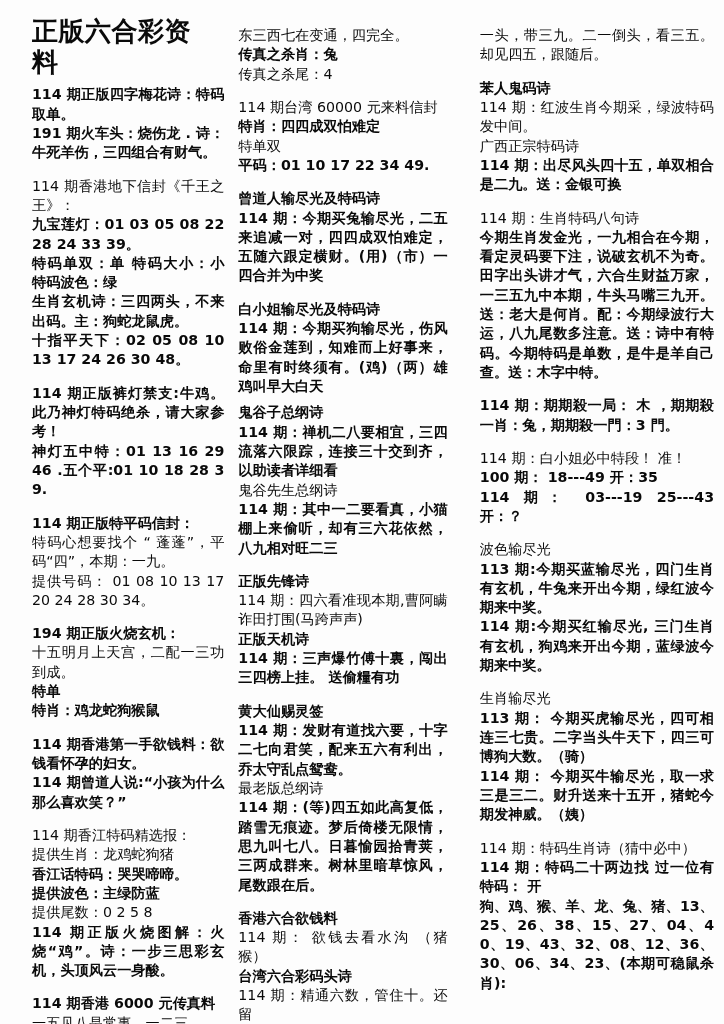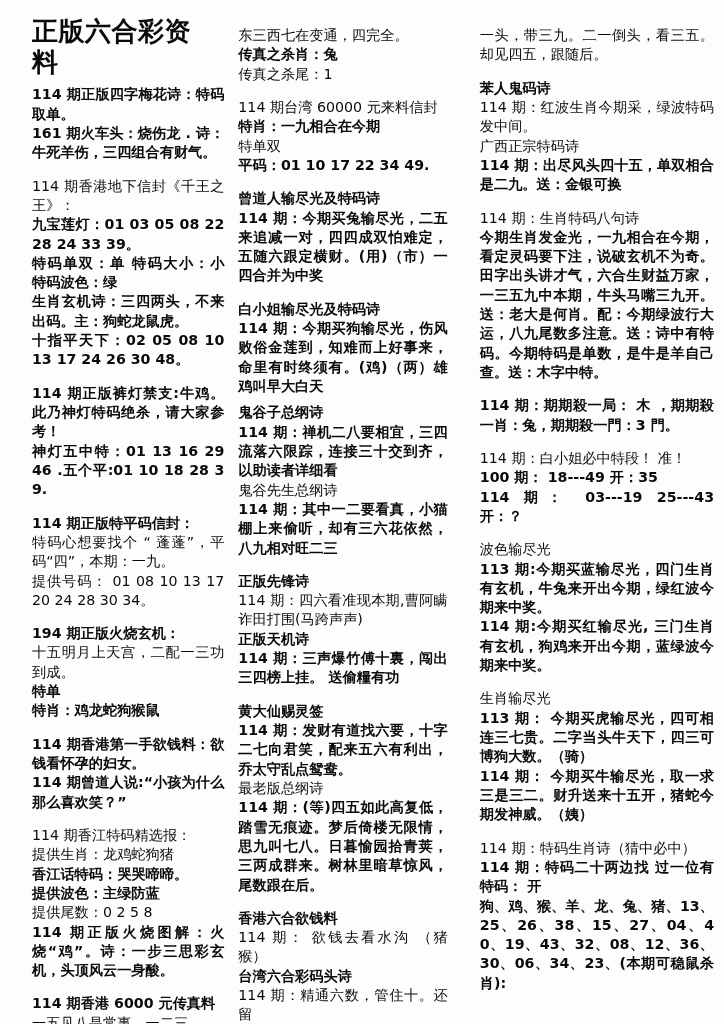--- a/index.html
+++ b/index.html
@@ -69,21 +69,21 @@
   <div class="columns">
 
     <div class="col col-1">
       <div class="masthead">
         <div>正版六合彩资</div>
         <div>料</div>
       </div>
 
       <div class="blk">
         <p class="l b">114 期正版四字梅花诗：特码取单。</p>
-        <p class="l b">161 期火车头：烧伤龙 . 诗：牛死羊伤，三四组合有财气。</p>
+        <p class="l b">191 期火车头：烧伤龙 . 诗：牛死羊伤，三四组合有财气。</p>
       </div>
       <div class="gap"></div>
 
       <div class="blk">
         <p class="l">114 期香港地下信封《千王之王》：</p>
         <p class="l b">九宝莲灯：01 03 05 08 22 28 24 33 39。</p>
         <p class="l b">特码单双：单 特码大小：小 特码波色：绿</p>
         <p class="l b">生肖玄机诗：三四两头，不来出码。主：狗蛇龙鼠虎。</p>
         <p class="l b">十指平天下：02 05 08 10 13 17 24 26 30 48。</p>
       </div>
@@ -131,27 +131,27 @@
         <p class="l">一五见八是常事，一二三。</p>
       </div>
     </div>
 
     <div class="col col-2">
       <div style="height:14px"></div>
 
       <div class="blk">
         <p class="l">东三西七在变通，四完全。</p>
         <p class="l b">传真之杀肖：兔</p>
-        <p class="l">传真之杀尾：1</p>
+        <p class="l">传真之杀尾：4</p>
       </div>
       <div class="gap"></div>
 
       <div class="blk">
         <p class="l">114 期台湾 60000 元来料信封</p>
-        <p class="l b">特肖：一九相合在今期</p>
+        <p class="l b">特肖：四四成双怕难定</p>
         <p class="l">特单双</p>
         <p class="l b">平码：01 10 17 22 34 49.</p>
       </div>
       <div class="gap"></div>
 
       <div class="blk">
         <p class="l b">曾道人输尽光及特码诗</p>
         <p class="l b">114 期：今期买兔输尽光，二五来追减一对，四四成双怕难定，五随六跟定横财。(用)（市）一四合并为中奖</p>
       </div>
       <div class="gap"></div>

